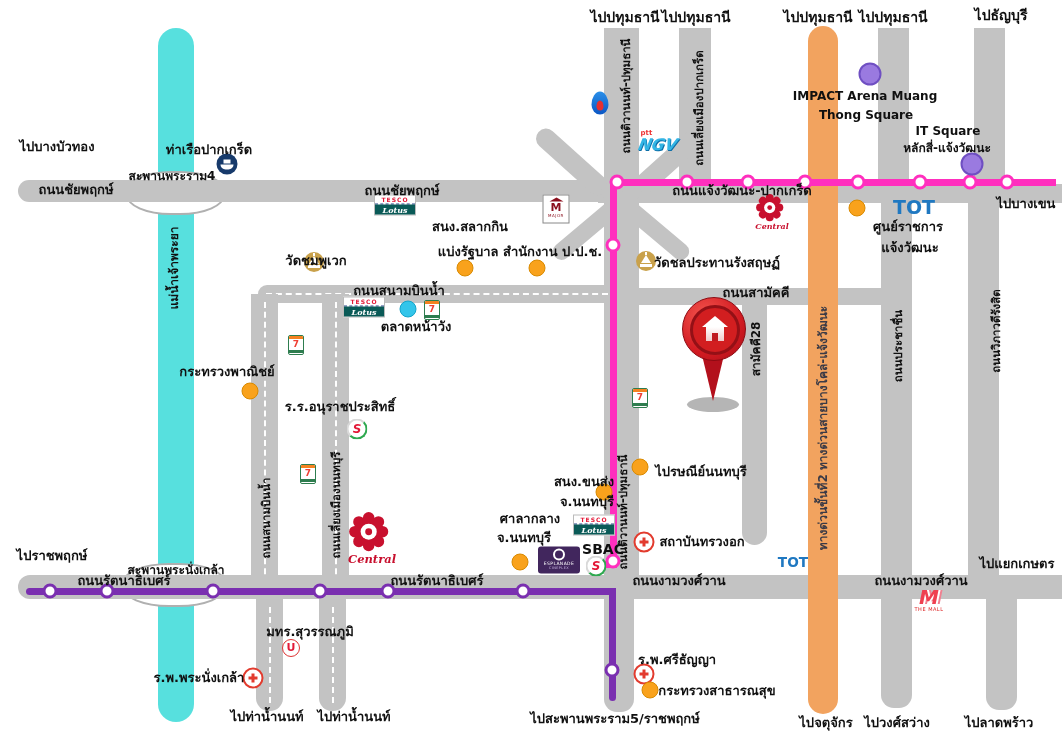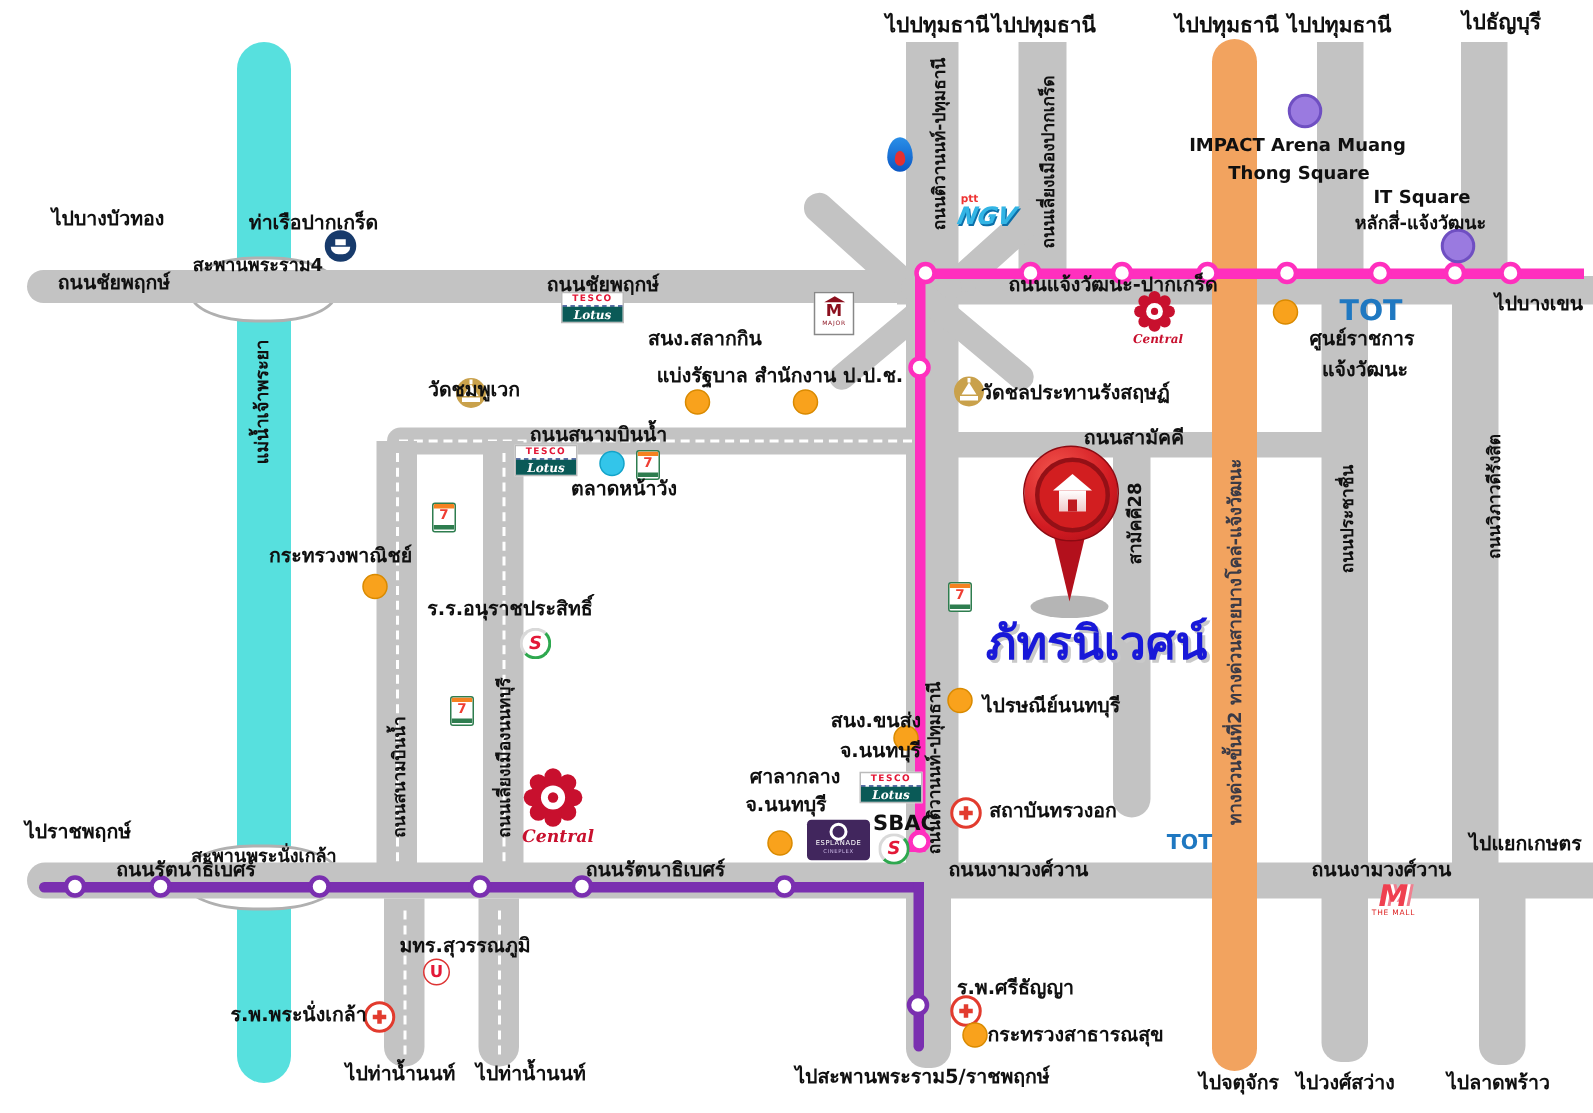--- a/index.html
+++ b/index.html
@@ -289,21 +289,21 @@
           <div style="height:3px;background:#f58220"></div>
           <div style="font-weight:900;font-size:9px;color:#ef3e33;line-height:10px">7</div>
           <div style="height:3px;background:#2e7d4f;margin-top:1px"></div>
         </div>
       </div>
       <div class="lbl" style="left: 625px; top: 18px; font-size: 14px;">ไปปทุมธานี</div>
       <div class="lbl" style="left: 696px; top: 18px; font-size: 14px;">ไปปทุมธานี</div>
       <div class="lbl" style="left: 818px; top: 18px; font-size: 14px;">ไปปทุมธานี</div>
       <div class="lbl" style="left: 893px; top: 18px; font-size: 14px;">ไปปทุมธานี</div>
       <div class="lbl" style="left: 1001px; top: 16px; font-size: 14px;">ไปธัญบุรี</div>
-      <div class="lbl" style="left: 72px; top: 147px;">ไปบางบัวทอง</div>
+      <div class="lbl" style="left: 57px; top: 147px;">ไปบางบัวทอง</div>
       <div class="lbl" style="left: 209px; top: 150px;">ท่าเรือปากเกร็ด</div>
       <div class="lbl" style="left: 172px; top: 177px; font-size: 12px;">สะพานพระราม4</div>
       <div class="lbl" style="left: 76px; top: 190px;">ถนนชัยพฤกษ์</div>
       <div class="lbl" style="left: 402px; top: 191px;">ถนนชัยพฤกษ์</div>
       <div class="lbl" style="left: 742px; top: 191px;">ถนนแจ้งวัฒนะ-ปากเกร็ด</div>
       <div class="lbl" style="left: 865px; top: 97px; font-size: 12px;">IMPACT Arena Muang</div>
       <div class="lbl" style="left: 866px; top: 116px; font-size: 12px;">Thong Square</div>
       <div class="lbl" style="left: 948px; top: 132px; font-size: 12px;">IT Square</div>
       <div class="lbl" style="left: 947px; top: 149px; font-size: 12px;">หลักสี่-แจ้งวัฒนะ</div>
       <div class="lbl" style="left: 1026px; top: 204px;">ไปบางเขน</div>
@@ -360,14 +360,13 @@
     <div class="pin-circle">
       <div class="pin-inner">
         <div>
           <div class="roof"></div>
           <div class="housebody"></div>
           <div class="door"></div>
         </div>
       </div>
     </div>
   </div>
-  <div class="landmark-label">ภัทรนิเวศน์</div>
 </div>
 
 </body></html>

